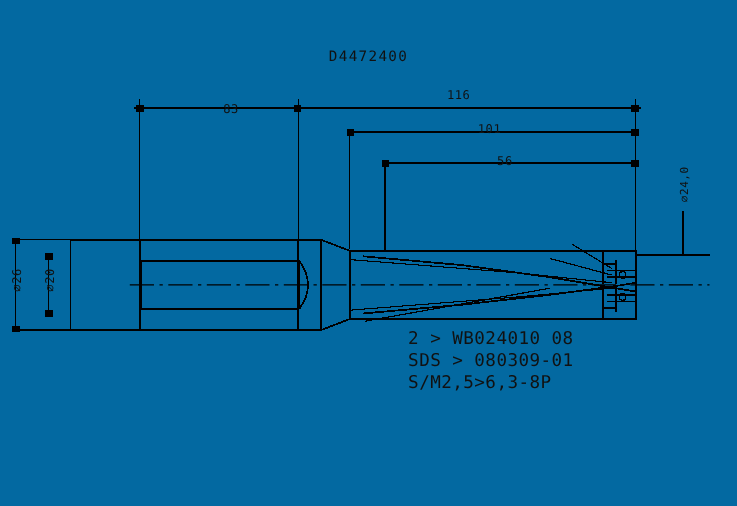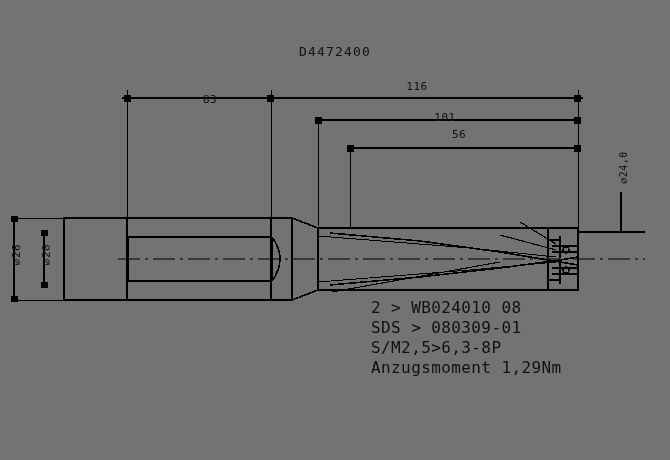--- a/index.html
+++ b/index.html
@@ -7,21 +7,21 @@
     padding: 0;
     background: #ffffff;
   }
   body {
     font-family: "DejaVu Sans Mono", "Liberation Mono", monospace;
   }
   #sheet {
     position: relative;
     width: 670px;
     height: 460px;
-    background: #737373;
+    background: #0369a1;
     overflow: hidden;
   }
   #sheet svg {
     position: absolute;
     left: 0;
     top: 0;
   }
   .drawing-title {
     position: absolute;
     left: 0;
@@ -57,21 +57,21 @@
     white-space: pre;
     text-align: center;
   }
   .dim-label.vert {
     transform-origin: 50% 50%;
     transform: rotate(-90deg);
   }
   .dim-L1 { left: 175px; top: 80px; width: 70px; margin-top: 13px; }
   .dim-L2 { left: 382px; top: 80px; width: 70px; }
   .dim-L3 { left: 410px; top: 111px; width: 70px; }
-  .dim-L4 { left: 424px; top: 128px; width: 70px; }
+  .dim-L4 { left: 424px; top: 140px; width: 70px; }
   .dim-D1 { left: -6px;  top: 248px; width: 44px; }
   .dim-D2 { left: 24px;  top: 248px; width: 44px; }
   .dim-D3 { left: 600px; top: 162px; width: 46px; font-size: 10px; }
 </style>
 </head>
 <body>
 
 <div id="sheet">
 
   <svg width="670" height="460" viewBox="0 0 670 460">
@@ -181,16 +181,15 @@
   <div class="dim-label vert dim-D1">⌀26</div>
 
   <div class="dim-label vert dim-D2">⌀20</div>
 
   <div class="dim-label vert dim-D3">⌀24,0</div>
 
   <div class="spec-list">
     <div>2 &gt; WB024010 08</div>
     <div>SDS &gt; 080309-01</div>
     <div>S/M2,5&gt;6,3-8P</div>
-    <div>Anzugsmoment 1,29Nm</div>
   </div>
 
 </div>
 
 </body></html>

